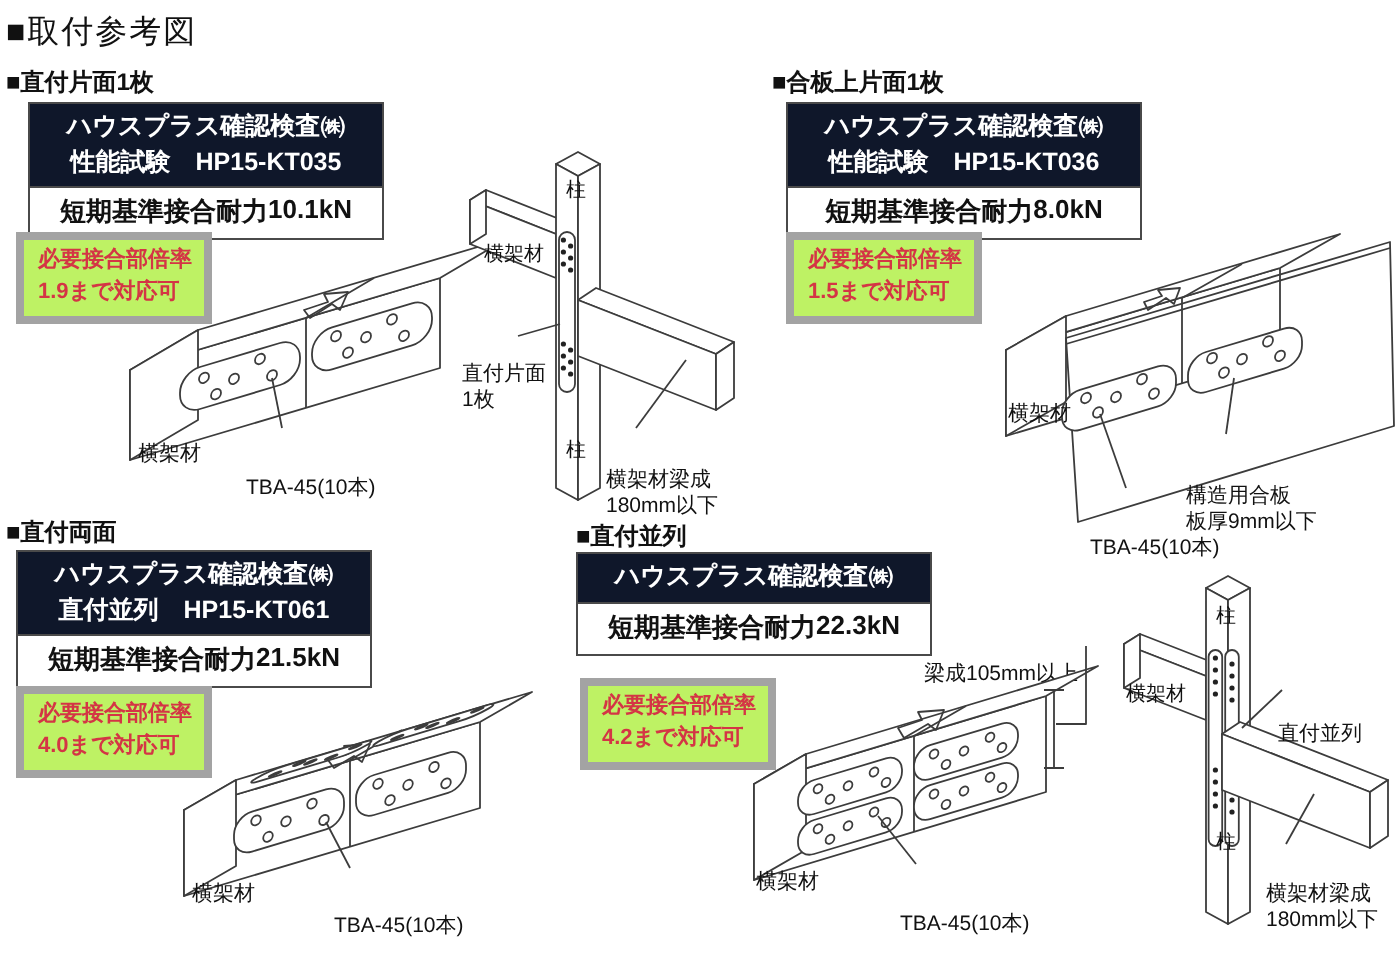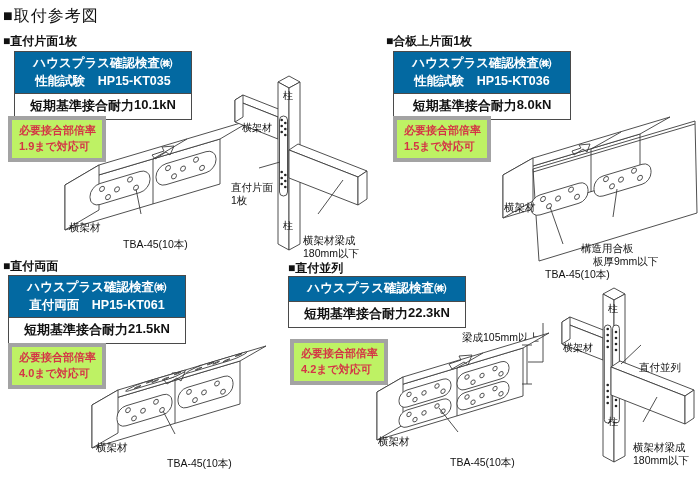--- a/index.html
+++ b/index.html
@@ -2,21 +2,21 @@
 <html><head>
 <meta charset="utf-8">
 <style>
   html,body{margin:0;padding:0;background:#fff;}
   .stage{position:relative;width:700px;height:484px;background:#fff;overflow:hidden;
          font-family:"Liberation Sans",sans-serif;color:#111;}
   .abs{position:absolute;}
   .title{font-size:16px;font-weight:normal;letter-spacing:1px;}
   .shead{font-size:12px;font-weight:bold;}
   .cert{position:absolute;width:176px;border:1px solid #4a4a4a;background:#fff;text-align:center;}
-  .cert-g{background:#0369a1;color:#fff;font-weight:bold;font-size:12.5px;line-height:1.4;
+  .cert-g{background:#0f172a;color:#fff;font-weight:bold;font-size:12.5px;line-height:1.4;
           padding:3px 0 3px 0;border-bottom:1px solid #4a4a4a;}
   .cert-w{display:flex;justify-content:center;gap:0;font-size:13px;font-weight:bold;padding:3px 0 4px 0;}
   .ratio{position:absolute;border:4px solid #a3a3a3;color:#d43545;font-weight:bold;font-size:11px;
          line-height:1.45;padding:3px 0 3px 7px;width:83px;background:#bef264;}
   .draw{position:absolute;}
   .draw svg{position:absolute;left:0;top:0;overflow:visible;}
   .dl{position:absolute;font-size:10.5px;line-height:1.2;white-space:nowrap;margin-top:23px;}
   .dls{position:absolute;font-size:10px;line-height:1.1;white-space:nowrap;}
   .foot{font-size:10.4px;letter-spacing:-0.2px;}
   .f{fill:#fff;stroke:#3c3c3c;stroke-width:0.9;stroke-linejoin:round;}
@@ -146,30 +146,30 @@
           <circle class="n ve" cx="103" cy="-8" r="2.5"></circle>
         <circle class="n ve" cx="109" cy="1" r="2.5"></circle>
           <circle class="n ve" cx="118" cy="-3" r="2.5"></circle>
         <circle class="n ve" cx="131" cy="-8" r="2.5"></circle>
           <circle class="n ve" cx="137" cy="1" r="2.5"></circle>
       </g>
       <path class="n" d="M168,102 L172,74"></path>
       <path class="n" d="M118,129 L105,92"></path>
     </svg>
     <div class="dl" style="left:59px;top:63px;">横架材</div>
-    <div class="dl" style="left:136px;top:104px;">構造用合板</div>
+    <div class="dl" style="left:148px;top:104px;">構造用合板</div>
     <div class="dl" style="left:148px;top:117px;">板厚9mm以下</div>
     <div class="dl" style="left:100px;top:130px;">TBA-45(10本)</div>
   </div>
 
   <div class="abs shead" style="left:3px;top:258px;">■直付両面</div>
   <div class="cert" style="left:8px;top:275px;">
     <div class="cert-g">
       <div>ハウスプラス確認検査㈱</div>
-      <div>直付両面　HP15-KT061</div>
+      <div>直付並列　HP15-KT061</div>
     </div>
     <div class="cert-w">
       <span>短期基準接合耐力</span>
       <span>21.5kN</span>
     </div>
   </div>
   <div class="ratio" style="left:8px;top:343px;">
     <div>必要接合部倍率</div>
     <div>4.0まで対応可</div>
   </div>

